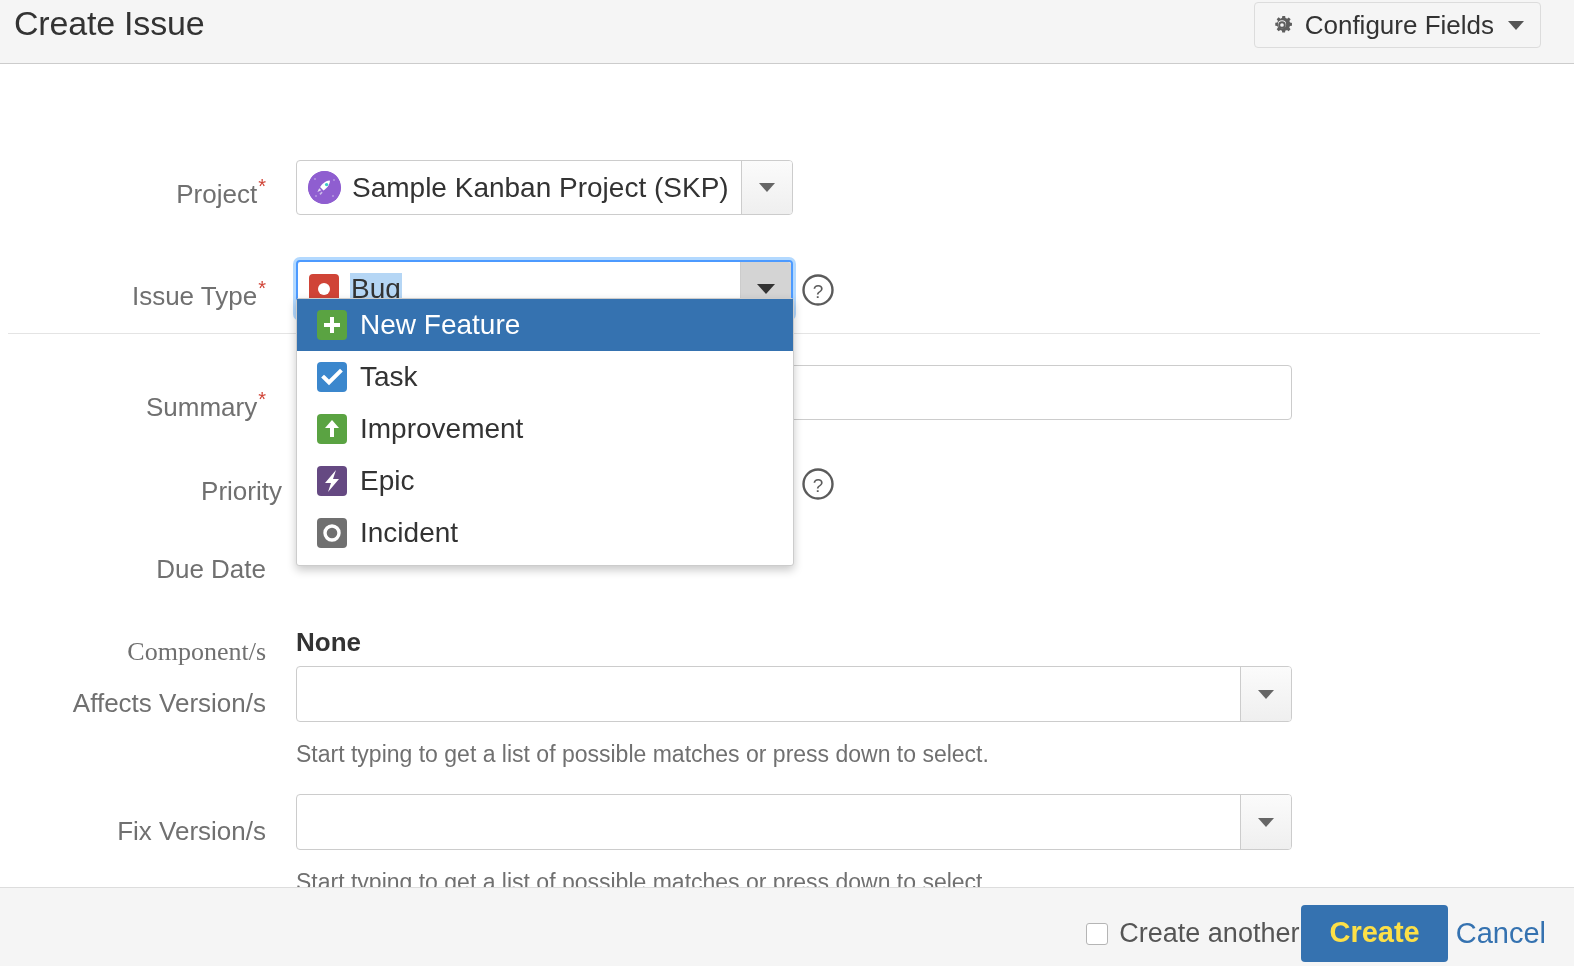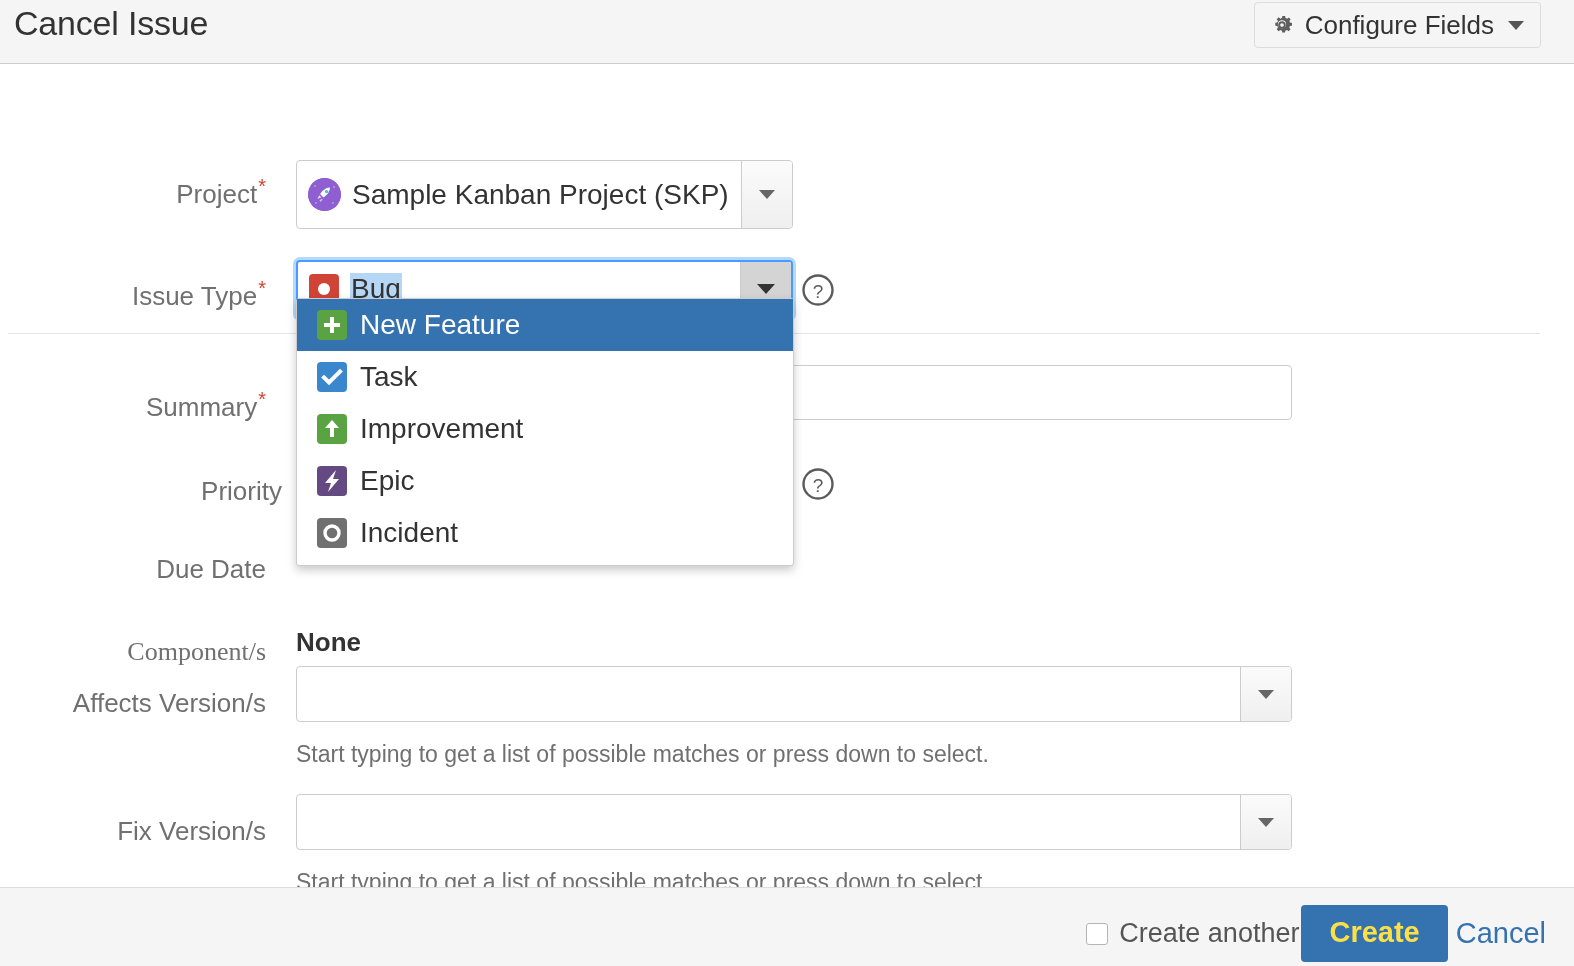--- a/index.html
+++ b/index.html
@@ -300,42 +300,42 @@
 
   .sel-highlight {
     background: #b5d6f5;
     padding: 0 1px;
   }
 </style>
 </head>
 <body>
 
 <div class="dialog-header">
-  <div class="dialog-title">Cancel Issue</div>
+  <div class="dialog-title">Create Issue</div>
 
   <div class="configure-fields-btn">
     <span class="gear-icon">
       <svg viewBox="0 0 24 24" width="26" height="26" aria-hidden="true">
         <path fill="#5e5e5e" d="M12 8.5a3.5 3.5 0 1 0 0 7 3.5 3.5 0 0 0 0-7zm0 5.2a1.7 1.7 0 1 1 0-3.4 1.7 1.7 0 0 1 0 3.4z"></path>
         <path fill="#5e5e5e" d="M20.4 13.2l-.1-1.2.1-1.2 1.8-1.4-1.8-3.1-2.2.7a7.6 7.6 0 0 0-2-1.2L15.8 3h-3.6l-.4 2.3c-.7.3-1.4.7-2 1.2l-2.2-.7-1.8 3.1 1.8 1.4-.1 1.2.1 1.2-1.8 1.4 1.8 3.1 2.2-.7c.6.5 1.3.9 2 1.2l.4 2.3h3.6l.4-2.3c.7-.3 1.4-.7 2-1.2l2.2.7 1.8-3.1-1.8-1.4z" opacity="0"></path>
         <path fill="#5e5e5e" d="M21.3 10.1l-1.9-.3a7.6 7.6 0 0 0-.6-1.5l1.2-1.5-1.8-1.8-1.5 1.2a7.6 7.6 0 0 0-1.5-.6l-.3-1.9h-2.6l-.3 1.9c-.5.1-1 .3-1.5.6L8.9 4.9 7.1 6.7l1.2 1.5c-.3.5-.5 1-.6 1.5l-1.9.3v2.6l1.9.3c.1.5.3 1 .6 1.5l-1.2 1.5 1.8 1.8 1.5-1.2c.5.3 1 .5 1.5.6l.3 1.9h2.6l.3-1.9c.5-.1 1-.3 1.5-.6l1.5 1.2 1.8-1.8-1.2-1.5c.3-.5.5-1 .6-1.5l1.9-.3v-2.6zM12 15.2a3.8 3.8 0 1 1 0-7.6 3.8 3.8 0 0 1 0 7.6z"></path>
       </svg>
     </span>
     <span>Configure Fields</span>
     <span class="caret-down-sm"></span>
   </div>
 </div>
 
 <div class="dialog-body">
 
   <div class="divider" style="top:269px;"></div>
 
   <div class="frow" style="top:96px;">
     <div class="flabel" style="top:6px;"><span>Project</span><span class="req-star">*</span></div>
-    <div class="select-box" style="left:296px; top:0px; width:497px; height:69px;">
+    <div class="select-box" style="left:296px; top:0px; width:497px; height:55px;">
       <div class="select-value">
         <span class="proj-avatar">
           <svg viewBox="0 0 33 33" width="33" height="33" aria-hidden="true">
             <circle cx="16.5" cy="16.5" r="16.5" fill="#8f5ed0"></circle>
             <circle cx="7" cy="8" r="1" fill="#b69ae0"></circle>
             <circle cx="26" cy="9" r="1" fill="#b69ae0"></circle>
             <circle cx="8" cy="25" r="1" fill="#b69ae0"></circle>
             <circle cx="25" cy="25" r="1" fill="#b69ae0"></circle>
             <path d="M21.5 9.5c-4.5.6-7.5 3.6-9.4 6.5l3.4 3.4c2.9-1.9 5.9-4.9 6.5-9.4z" fill="#ffffff"></path>
             <circle cx="18.6" cy="13.6" r="1.7" fill="#3ec9c9"></circle>

